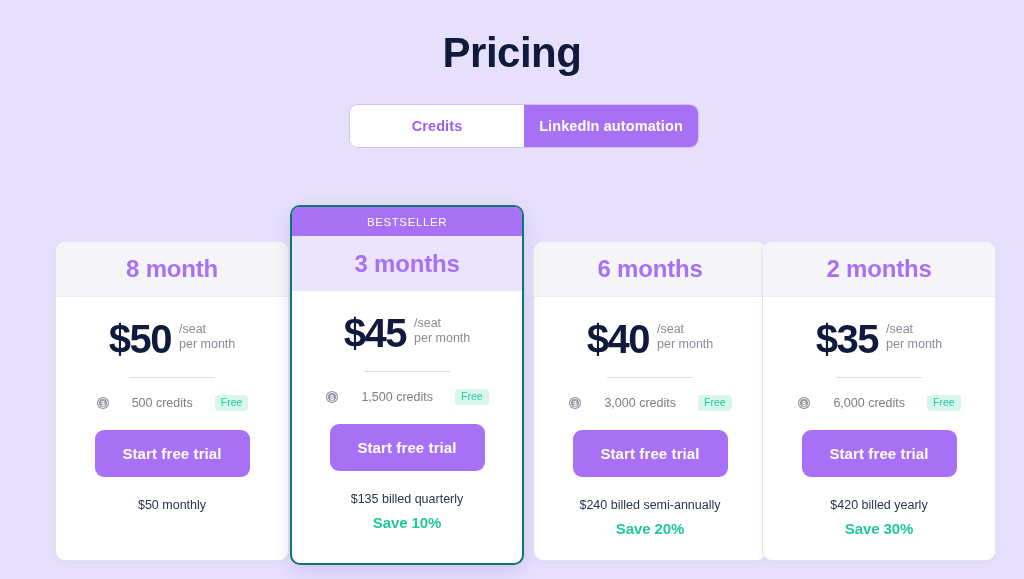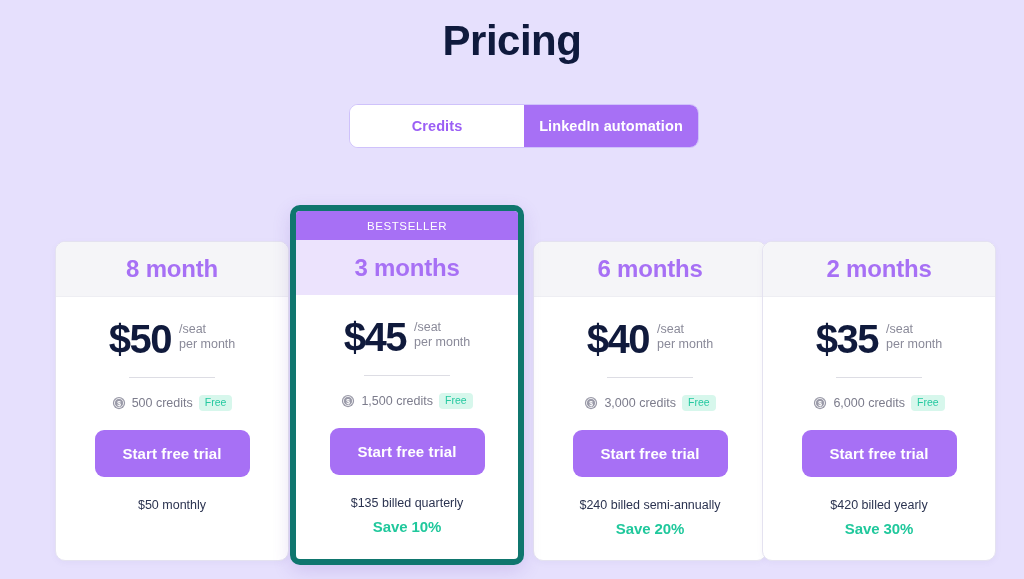--- a/index.html
+++ b/index.html
@@ -14,21 +14,21 @@
   body {
     background: #e6e0fd;
     font-family: "Liberation Sans", sans-serif;
     position: relative;
     -webkit-font-smoothing: antialiased;
   }
 
   
   .page-title {
     position: absolute;
-    top: 18px;
+    top: 30px;
     left: 0;
     width: 1024px;
     text-align: center;
     font-size: 42px;
     font-weight: bold;
     letter-spacing: -0.5px;
     color: #0f1a3d;
     line-height: 1.1;
   }
 
@@ -85,21 +85,21 @@
   .card.c1 { left: 55px; }
   .card.c3 { left: 533px; }
   .card.c4 { left: 762px; }
 
   
   .card.featured {
     left: 290px;
     top: 0px;
     width: 234px;
     height: 360px;
-    border: 6px solid #0f766e;
+    border: 2px solid #0f766e;
     border-radius: 10px;
     box-shadow: 0 6px 18px rgba(110, 70, 190, 0.18);
     z-index: 5;
   }
 
   .ribbon {
     height: 29px;
     background: #a770f5;
     color: #ffffff;
     font-size: 11.5px;
@@ -162,21 +162,21 @@
     margin-top: 18px;
     width: 86px;
     height: 1px;
     background: #dddde4;
   }
 
   .credits-row {
     margin-top: 17px;
     display: flex;
     align-items: center;
-    gap: 6px;
+    gap: 22px;
   }
   .coin-icon {
     width: 14px;
     height: 14px;
     flex: 0 0 14px;
     display: block;
   }
   .credits-text {
     font-size: 12.5px;
     color: #7c7c8c;

